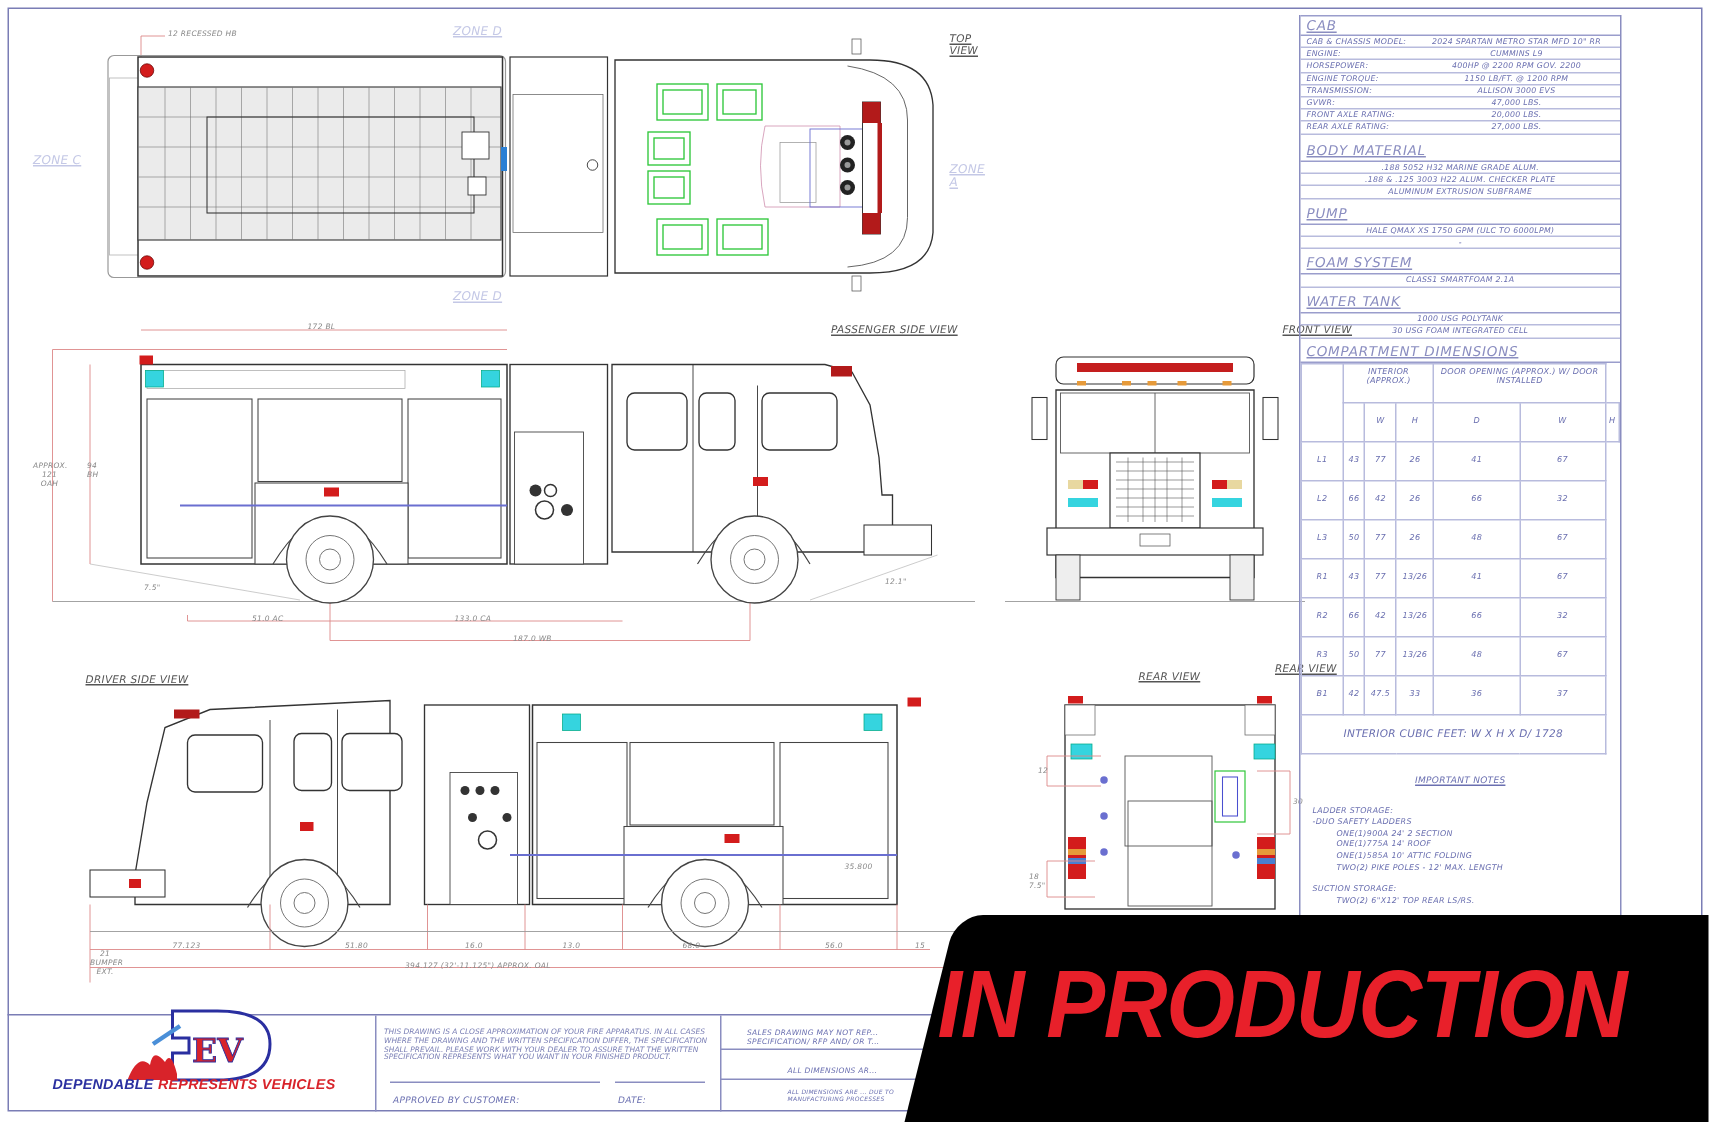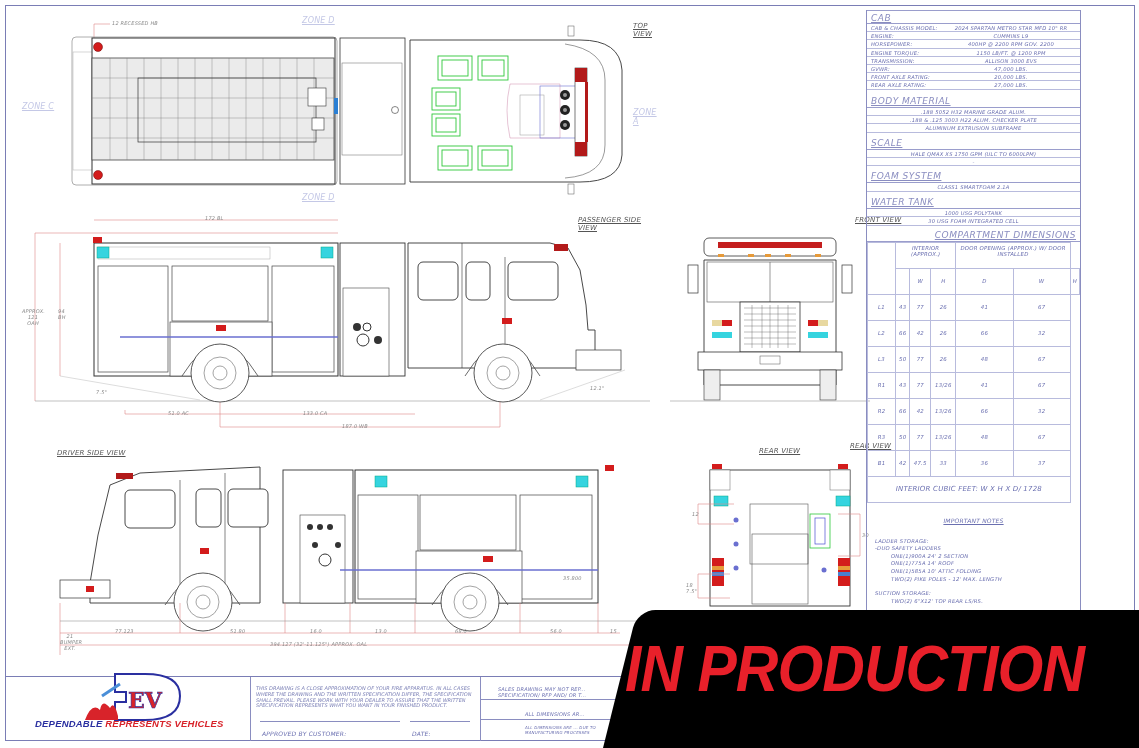--- a/index.html
+++ b/index.html
@@ -174,21 +174,21 @@
     <rect x="534" y="34" width="14" height="7" fill="#b21a1a"></rect>
     <rect x="482" y="108" width="10" height="6" fill="#d31c1c"></rect>
     <rect x="576" y="145" width="8" height="6" fill="#d31c1c"></rect>
     <rect x="556" y="140" width="45" height="20" fill="#fff" stroke="#333" stroke-width="0.7"></rect>
 
     <path d="M445 166 Q483 104 520 166" fill="none" stroke="#444" stroke-width="0.8"></path>
     <circle cx="483" cy="163" r="29" fill="#fff" stroke="#444" stroke-width="0.9"></circle>
     <circle cx="483" cy="163" r="16" fill="none" stroke="#666" stroke-width="0.6"></circle>
     <circle cx="483" cy="163" r="7" fill="none" stroke="#666" stroke-width="0.6"></circle>
   </svg>
-  <span class="view-label cad" style="left:558px;top:6px;">PASSENGER SIDE VIEW</span>
+  <span class="view-label cad" style="left:534px;top:6px;">PASSENGER SIDE VIEW</span>
   <span class="dim cad" style="left:185px;top:5px;">172 BL</span>
   <span class="dim cad" style="left:2px;top:98px;width:22px;text-align:center;">APPROX. 121 OAH</span>
   <span class="dim cad" style="left:38px;top:98px;width:10px;">94 BH</span>
   <span class="dim cad" style="left:76px;top:179px;">7.5"</span>
   <span class="dim cad" style="left:570px;top:175px;">12.1"</span>
   <span class="dim cad" style="left:148px;top:200px;">51.0 AC</span>
   <span class="dim cad" style="left:283px;top:200px;">133.0 CA</span>
   <span class="dim cad" style="left:322px;top:213px;">187.0 WB</span>
 </div>
 
@@ -389,32 +389,32 @@
   <div class="kv">
       <span class="k">REAR AXLE RATING:</span>
       <span class="v">27,000 LBS.</span>
     </div>
 
   <div class="sec-title" style="margin-top:4px;text-decoration:underline;">BODY MATERIAL</div>
   <div class="line">.188 5052 H32 MARINE GRADE ALUM.</div>
   <div class="line">.188 &amp; .125 3003 H22 ALUM. CHECKER PLATE</div>
   <div class="line">ALUMINUM EXTRUSION SUBFRAME</div>
 
-  <div class="sec-title" style="margin-top:3px;">SCALE</div>
+  <div class="sec-title" style="margin-top:3px;">PUMP</div>
   <div class="line">HALE QMAX XS 1750 GPM (ULC TO 6000LPM)</div>
   <div class="line">-</div>
 
   <div class="sec-title" style="margin-top:3px;">FOAM SYSTEM</div>
   <div class="line">CLASS1 SMARTFOAM 2.1A</div>
 
   <div class="sec-title" style="margin-top:3px;">WATER TANK</div>
   <div class="line">1000 USG POLYTANK</div>
   <div class="line">30 USG FOAM INTEGRATED CELL</div>
 
-  <div class="sec-title" style="margin-top:2px;text-align:right;">COMPARTMENT DIMENSIONS</div>
+  <div class="sec-title" style="margin-top:2px;">COMPARTMENT DIMENSIONS</div>
   <table class="comp">
     <tbody>
         <tr>
       <td rowspan="2" style="width:28px;"></td>
       <td colspan="3" style="height:20px;vertical-align:top;">INTERIOR (APPROX.)</td>
       <td colspan="2" style="vertical-align:top;">DOOR OPENING (APPROX.) W/ DOOR INSTALLED</td>
     </tr>
 
     <tr>
       <td></td>

